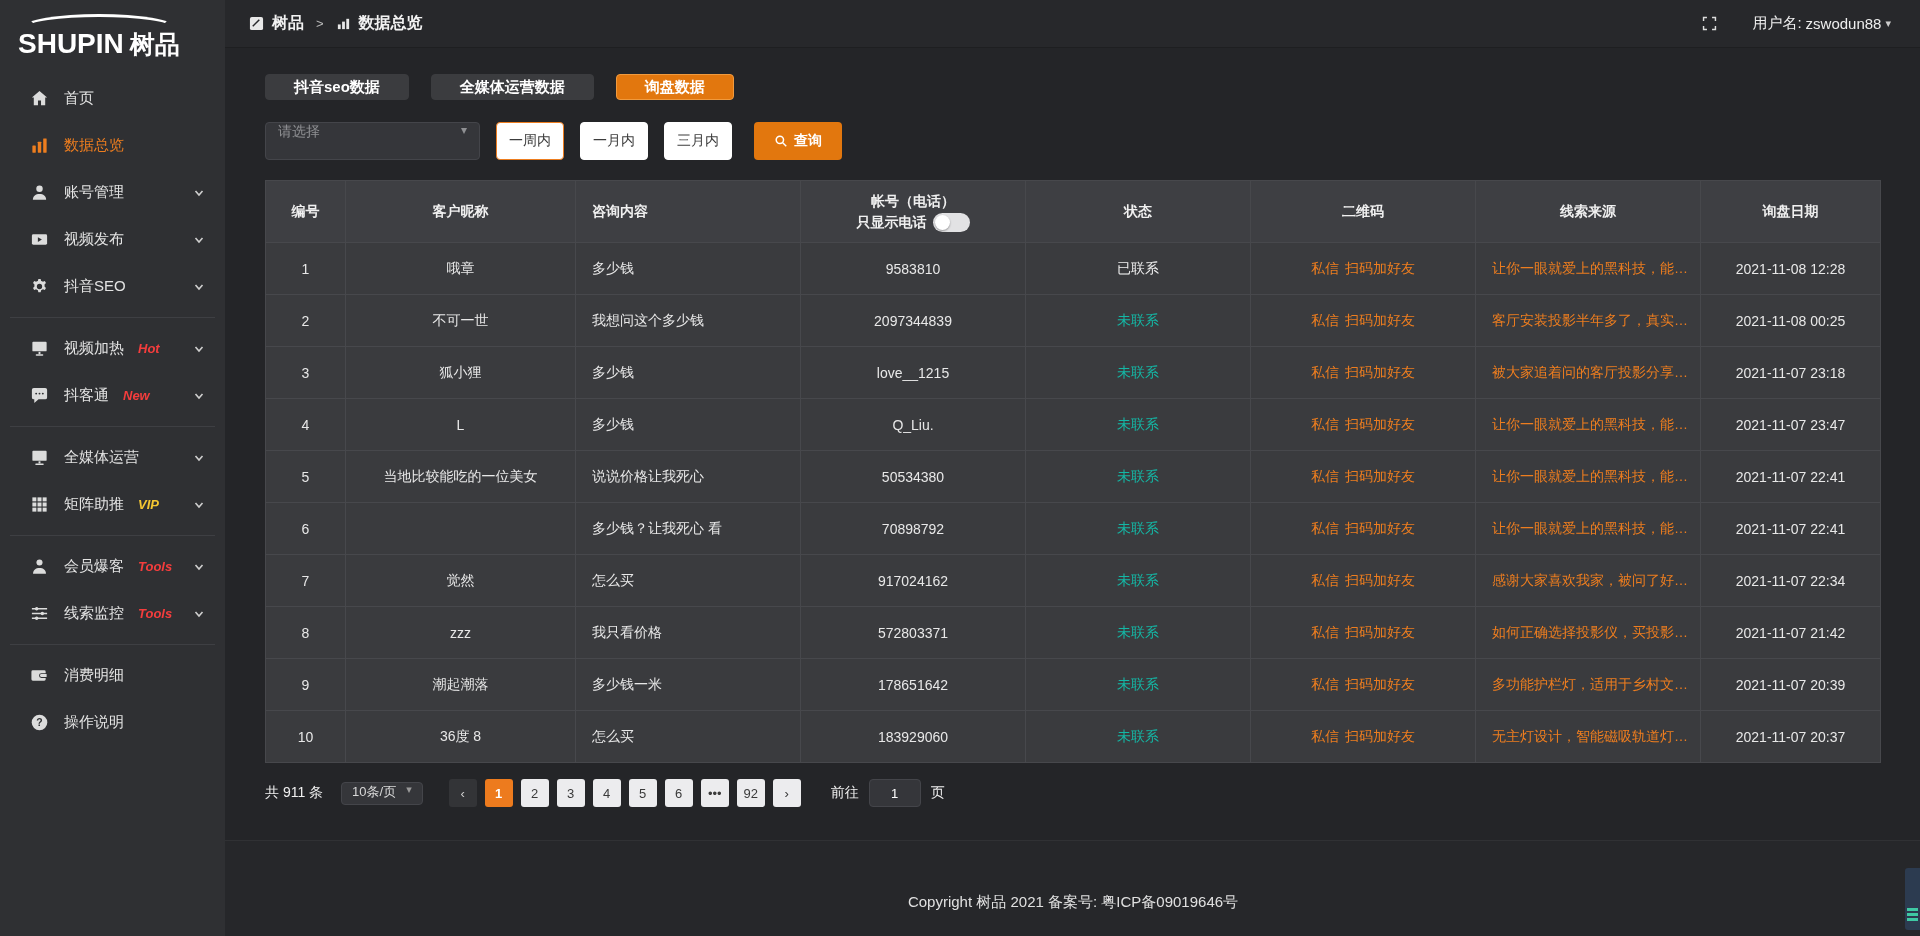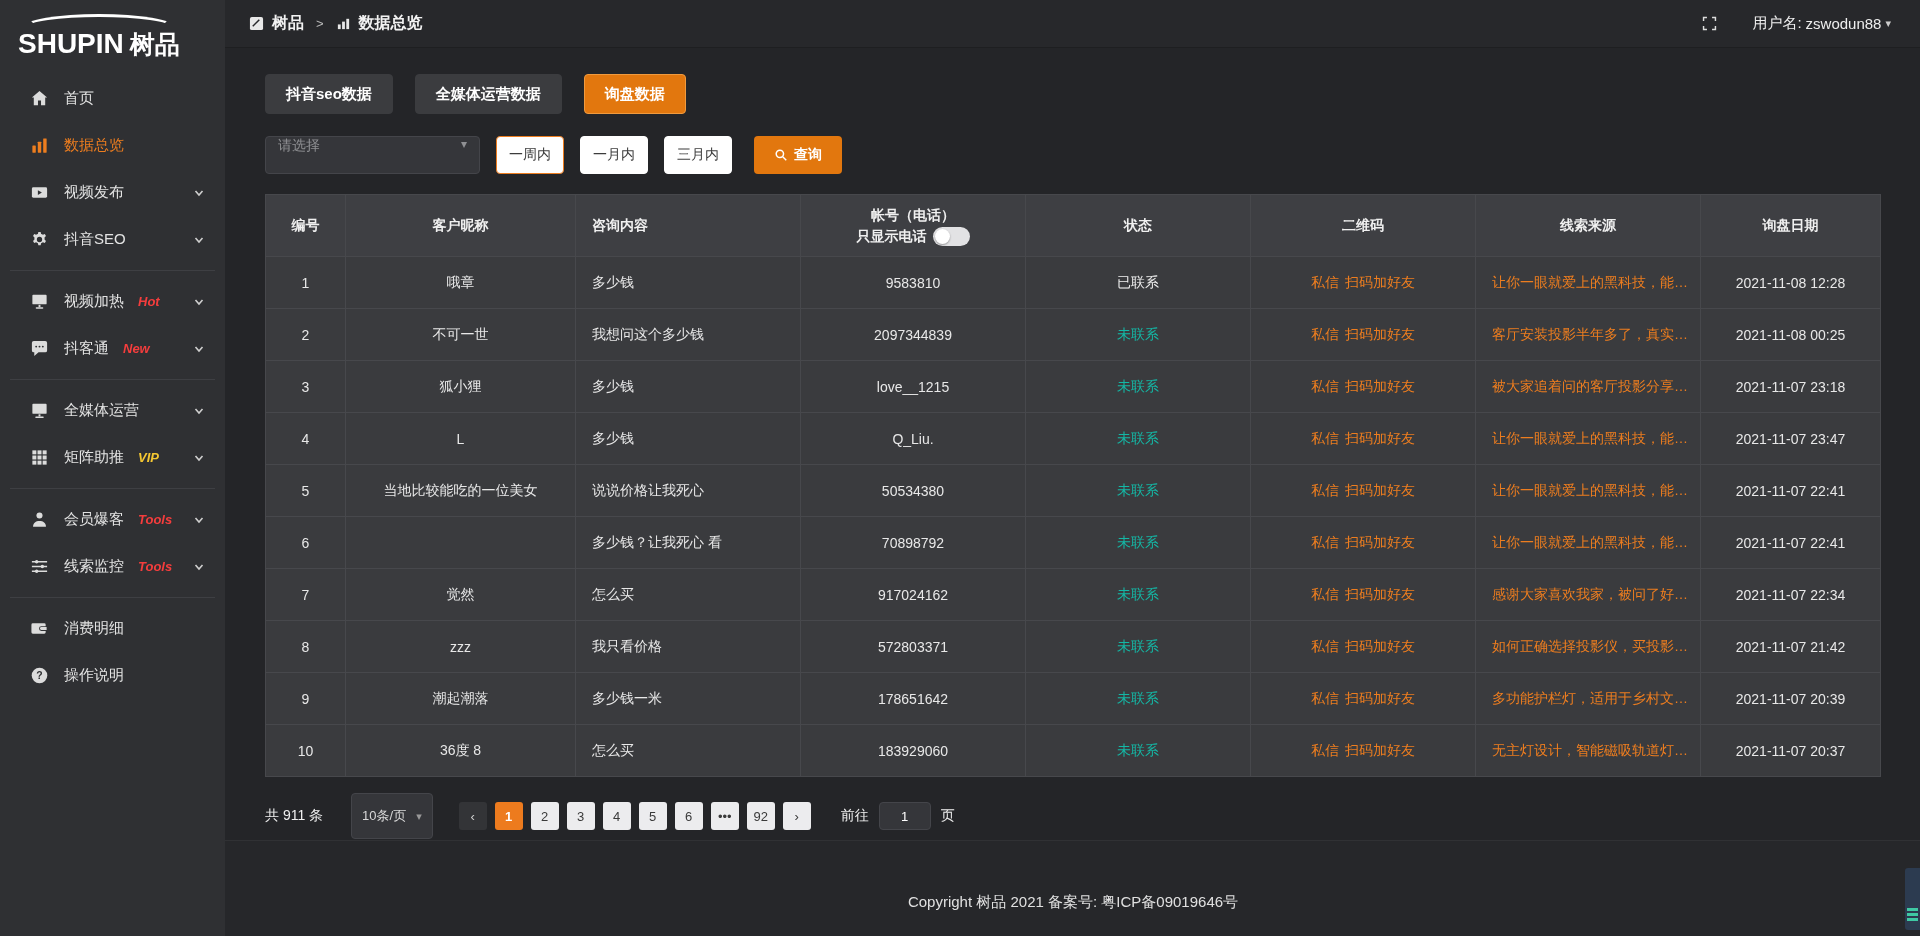--- a/index.html
+++ b/index.html
@@ -35,21 +35,21 @@
   .bc-sep { color:#bbb; font-size:13px; font-weight:normal; margin:0 4px; }
   .topbar-right { margin-left:auto; display:flex; align-items:center; gap:34px; font-size:15px; color:#eee; }
   .fs-ico { display:inline-flex; width:17px; height:17px; color:#ddd; cursor:pointer; }
   .user-wrap { display:flex; align-items:center; gap:4px; cursor:pointer; }
   .user-chev { font-size:11px; color:#ccc; }
 
   .content { flex:1; padding:26px 40px 0 40px; }
 
   
   .tabs { display:flex; gap:22px; }
-  .tab { height:40px; padding:0 20px; background:#3b3c3f; color:#fff; border:1px solid #3b3c3f;
+  .tab { height:26px; padding:0 28px; background:#3b3c3f; color:#fff; border:1px solid #3b3c3f;
     border-radius:4px; font-size:15px; font-weight:bold; cursor:pointer; font-family:inherit; }
   .tab.active { background:#e2770e; border-color:#f09a3e; }
 
   
   .filter-row { display:flex; align-items:center; margin-top:22px; }
   .select { width:215px; height:38px; background:#35363a; border:1px solid #44454a; border-radius:4px;
     display:flex; padding:0 12px; font-size:14px; color:#8f9093; cursor:pointer; }
   .select .sel-chev { margin-left:auto; color:#8f9093; font-size:12px; }
   .range-btn { height:38px; min-width:64px; padding:0 12px; margin-left:16px; background:#fff; color:#3c3c3c;
     border:1px solid #fff; border-radius:4px; font-size:14px; cursor:pointer; font-family:inherit; }
@@ -73,23 +73,23 @@
   .lnk + .lnk { margin-left:6px; }
   .th-account { line-height:1.5; }
   .th-sub { display:flex; align-items:center; justify-content:center; gap:6px; font-weight:bold; }
   .switch { width:37px; height:19px; background:#e2e2e4; border-radius:10px; position:relative;
     display:inline-block; cursor:pointer; }
   .switch .knob { position:absolute; left:2px; top:2px; width:15px; height:15px; border-radius:50%;
     background:#fff; box-shadow:0 1px 2px rgba(0,0,0,.35); }
 
   
   .pagination { display:flex; align-items:center; margin-top:16px; font-size:14px; color:#f0f0f0; }
-  .pg-total { margin-right:28px; }
-  .pg-size { height:46px; background:#35363a; border:1px solid #44454a; border-radius:4px;
-    display:flex; align-items:center; gap:10px; padding:0 10px; font-size:13px; color:#d8d8d8; cursor:pointer; }
+  .pg-total { margin-right:18px; }
+  .pg-size { height:23px; background:#35363a; border:1px solid #44454a; border-radius:4px;
+    display:flex; align-items:flex-start; gap:10px; padding:0 10px; font-size:13px; color:#d8d8d8; cursor:pointer; }
   .pg-size .sel-chev { font-size:11px; color:#999; }
   .pager { display:flex; align-items:center; gap:8px; margin-left:26px; }
   .pg-btn { min-width:28px; height:28px; border:none; border-radius:3px; background:#ececee; color:#3a3a3a;
     font-size:13px; cursor:pointer; font-family:inherit; padding:0 6px; }
   .pg-btn.active { background:#ed7b1e; color:#fff; font-weight:bold; }
   .pg-btn.prev { background:#333437; color:#cfcfcf; }
   .pg-goto { display:flex; align-items:center; gap:10px; margin-left:30px; }
   .pg-input { width:52px; height:28px; background:#35363a; border:1px solid #44454a; border-radius:4px;
     color:#fff; text-align:center; font-size:13px; font-family:inherit; }
 
@@ -127,20 +127,34 @@
         </div>
         <div class="side-item active">
           <span class="s-icon">
             <svg viewBox="0 0 20 20" fill="currentColor">
               <rect x="2.5" y="10" width="3.6" height="7.5" rx="0.5"></rect>
               <rect x="8.2" y="6" width="3.6" height="11.5" rx="0.5"></rect>
               <rect x="13.9" y="2.5" width="3.6" height="15" rx="0.5"></rect>
             </svg>
           </span>
           <span class="label">数据总览</span>
+        </div>
+        <div class="side-item">
+          <span class="s-icon">
+            <svg viewBox="0 0 20 20" fill="currentColor">
+              <circle cx="10" cy="6" r="3.4"></circle>
+              <path d="M3 17.5c0-3.9 3.1-6 7-6s7 2.1 7 6z"></path>
+            </svg>
+          </span>
+          <span class="label">账号管理</span>
+          <span class="chev">
+            <svg viewBox="0 0 12 12" width="12" height="12" fill="none" stroke="currentColor" stroke-width="1.6">
+              <path d="M2.5 4l3.5 4 3.5-4"></path>
+            </svg>
+          </span>
         </div>
         <div class="side-item">
           <span class="s-icon">
             <svg viewBox="0 0 20 20" fill="currentColor">
               <rect x="2" y="4.5" width="16" height="11" rx="1.5"></rect>
               <path d="M8.3 7.5l4.2 2.5-4.2 2.5z" fill="#2f3033"></path>
             </svg>
           </span>
           <span class="label">视频发布</span>
           <span class="chev">

